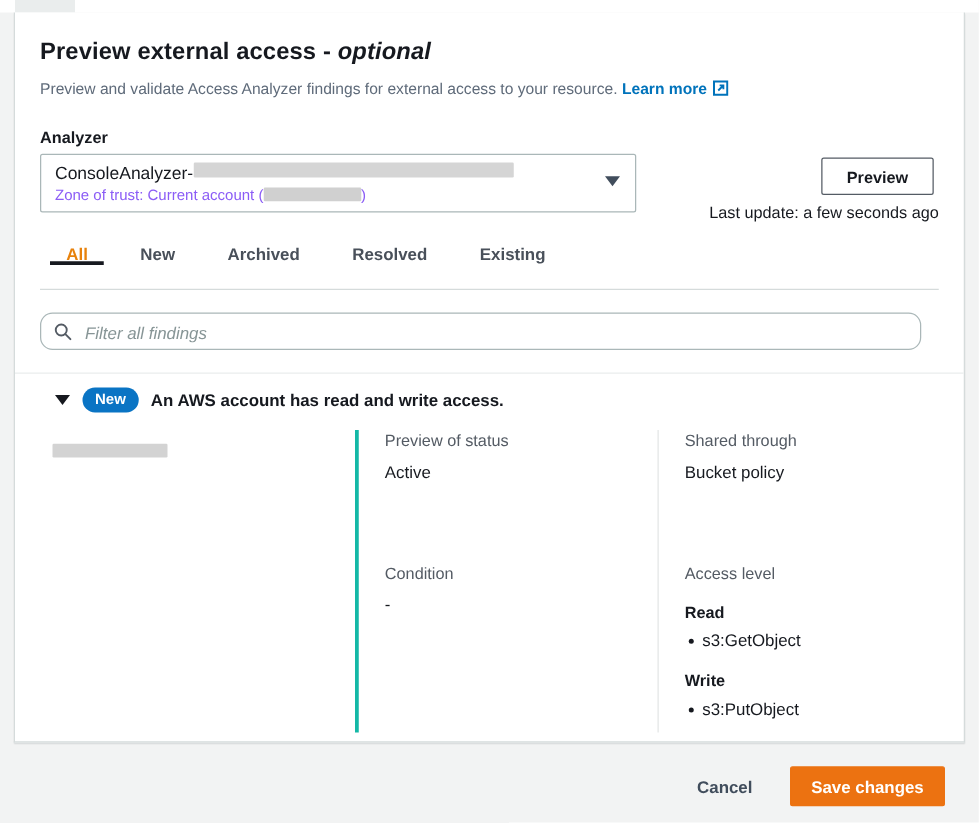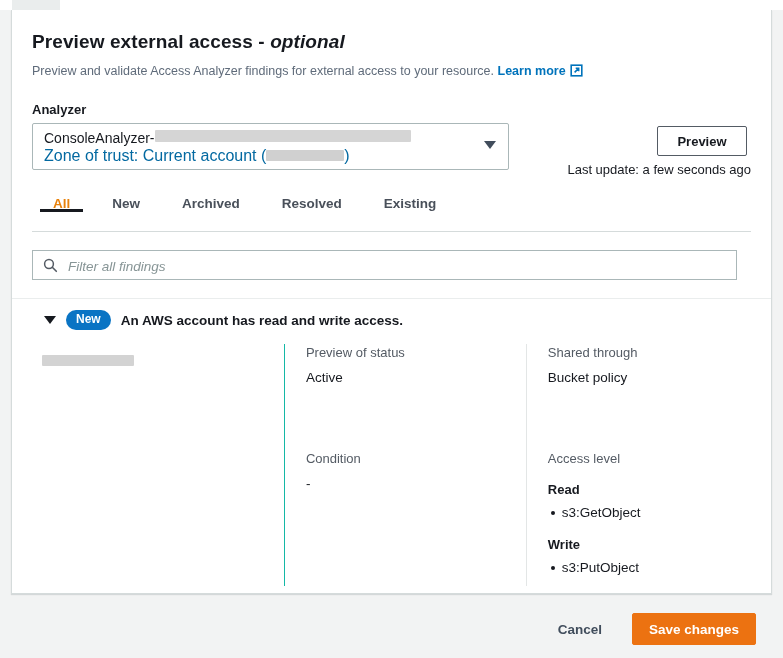--- a/index.html
+++ b/index.html
@@ -103,22 +103,22 @@
     cursor: pointer;
   }
   .select-main {
     font-size: 14px;
     color: #16191f;
     line-height: 18px;
     white-space: nowrap;
     overflow: hidden;
   }
   .select-sub {
-    font-size: 16px;
-    color: #0369a1;
+    font-size: 12px;
+    color: #8b5cf6;
     line-height: 16px;
     margin-top: 1px;
     white-space: nowrap;
     overflow: hidden;
   }
   .redact {
     display: inline-block;
     background: #d5d5d5;
     color: transparent;
     border-radius: 1px;
@@ -215,21 +215,21 @@
 
   
   .search-wrap {
     padding: 18px 20px 0 20px;
   }
   .search-box {
     position: relative;
     width: 705px;
     height: 30px;
     border: 1px solid #aab7b8;
-    border-radius: 0;
+    border-radius: 10px;
     background: #fff;
     box-sizing: border-box;
   }
   .search-icon {
     position: absolute;
     left: 10px;
     top: 7px;
   }
   .search-input {
     position: absolute;
@@ -288,21 +288,21 @@
 
   .detail-grid {
     display: flex;
     margin-top: 14px;
     padding-left: 10px;
   }
   .col {
     box-sizing: border-box;
   }
   .col-1 { width: 246px; padding-right: 20px; }
-  .col-2 { width: 246px; padding-left: 21px; border-left: 1px solid #14b8a6; }
+  .col-2 { width: 246px; padding-left: 21px; border-left: 3px solid #14b8a6; }
   .col-3 { width: 229px; padding-left: 21px; border-left: 1px solid #e3e6e6; }
 
   .row-a { min-height: 92px; }
   .row-b { min-height: 150px; padding-top: 14px; }
 
   .lbl {
     font-size: 13px;
     color: #545b64;
     line-height: 18px;
   }

